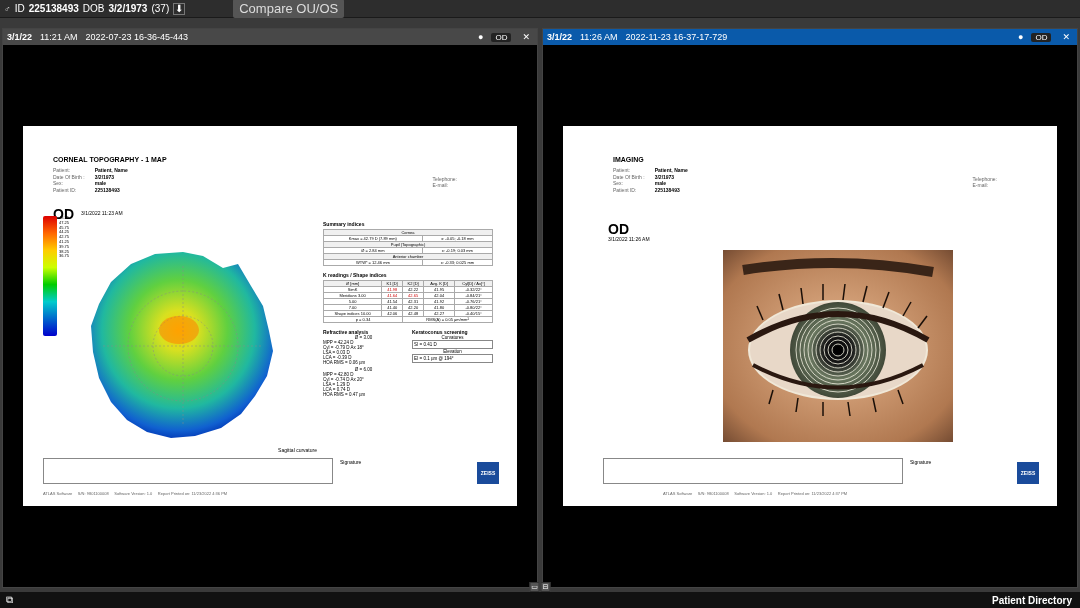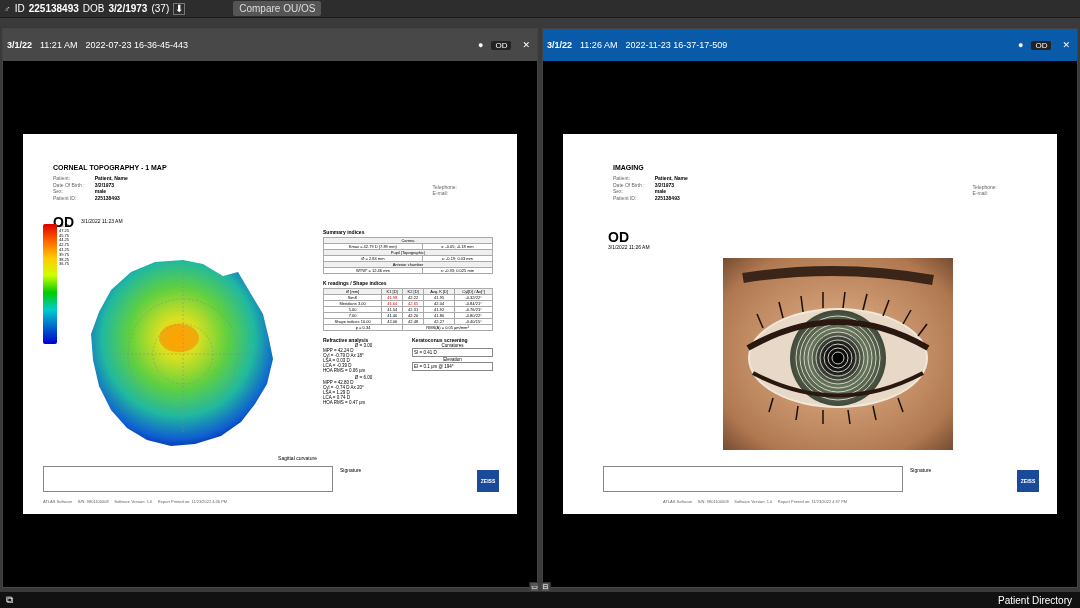--- a/index.html
+++ b/index.html
@@ -20,37 +20,37 @@
   align-items: center;
   border-bottom: 1px solid #1a1a1a;
   padding-left: 4px;
   gap: 4px;
 }
 .gender-icon { font-size: 9px; color: #ccc; }
 .gray-btn {
   background: #555;
   padding: 2px 6px;
   border-radius: 2px;
-  font-size: 10px;
+  font-size: 13px;
   color: #ddd;
 }
 .toolbar2 { height: 10px; background: #3a3a3a; }
 .doc-area {
   display: flex;
   height: 560px;
 }
 .pane {
   flex: 1;
   display: flex;
   flex-direction: column;
   margin: 0 2px;
   border: 1px solid #444;
 }
 .pane-header {
-  height: 32px;
+  height: 16px;
   display: flex;
   align-items: center;
   font-size: 9px;
   padding: 0 4px;
   gap: 8px;
 }
 .pane-header.active { background: #0a5aaa; }
 .pane-header.inactive { background: #484848; }
 .spacer { flex: 1; }
 .od-chip { background: #222; padding: 0 4px; border-radius: 2px; font-size: 8px; }
@@ -105,21 +105,21 @@
   background: #111;
   display: flex; align-items: center; justify-content: flex-end;
   padding-right: 8px;
   font-size: 10px;
 }
 .tiny-icons {
   position: absolute; left: 50%; transform: translateX(-50%);
   bottom: 16px; height: 10px; display: flex; gap: 1px;
 }
 .tiny-icons span { width: 10px; height: 10px; background: #555; border: 1px solid #333; font-size: 7px; text-align: center; line-height: 8px; }
-.patient-dir { color: #fff; }
+.patient-dir { color: #fff; font-weight: bold; }
 .eye-img {
   position: absolute; left: 160px; top: 124px; width: 230px; height: 192px;
 }
 </style>
 </head>
 <body>
 
 <div class="topbar">
   <span class="gender-icon">♂</span>
   <span>ID</span>
@@ -312,21 +312,21 @@
           <span>Report Printed on: 11/23/2022 4:36 PM</span>
         </div>
       </div>
     </div>
   </div>
 
   <div class="pane">
     <div class="pane-header active">
       <b>3/1/22</b>
       <span>11:26 AM</span>
-      <span>2022-11-23 16-37-17-509</span>
+      <span>2022-11-23 16-37-17-729</span>
       <span class="spacer"></span>
       <span>●</span>
       <span class="od-chip">OD</span>
       <span class="close-x">✕</span>
     </div>
     <div class="doc-viewport">
       <div class="page">
         <div class="report-title" style="margin-left:40px">IMAGING</div>
         <div class="patient-block" style="margin-left:40px">
           <div class="labels">

